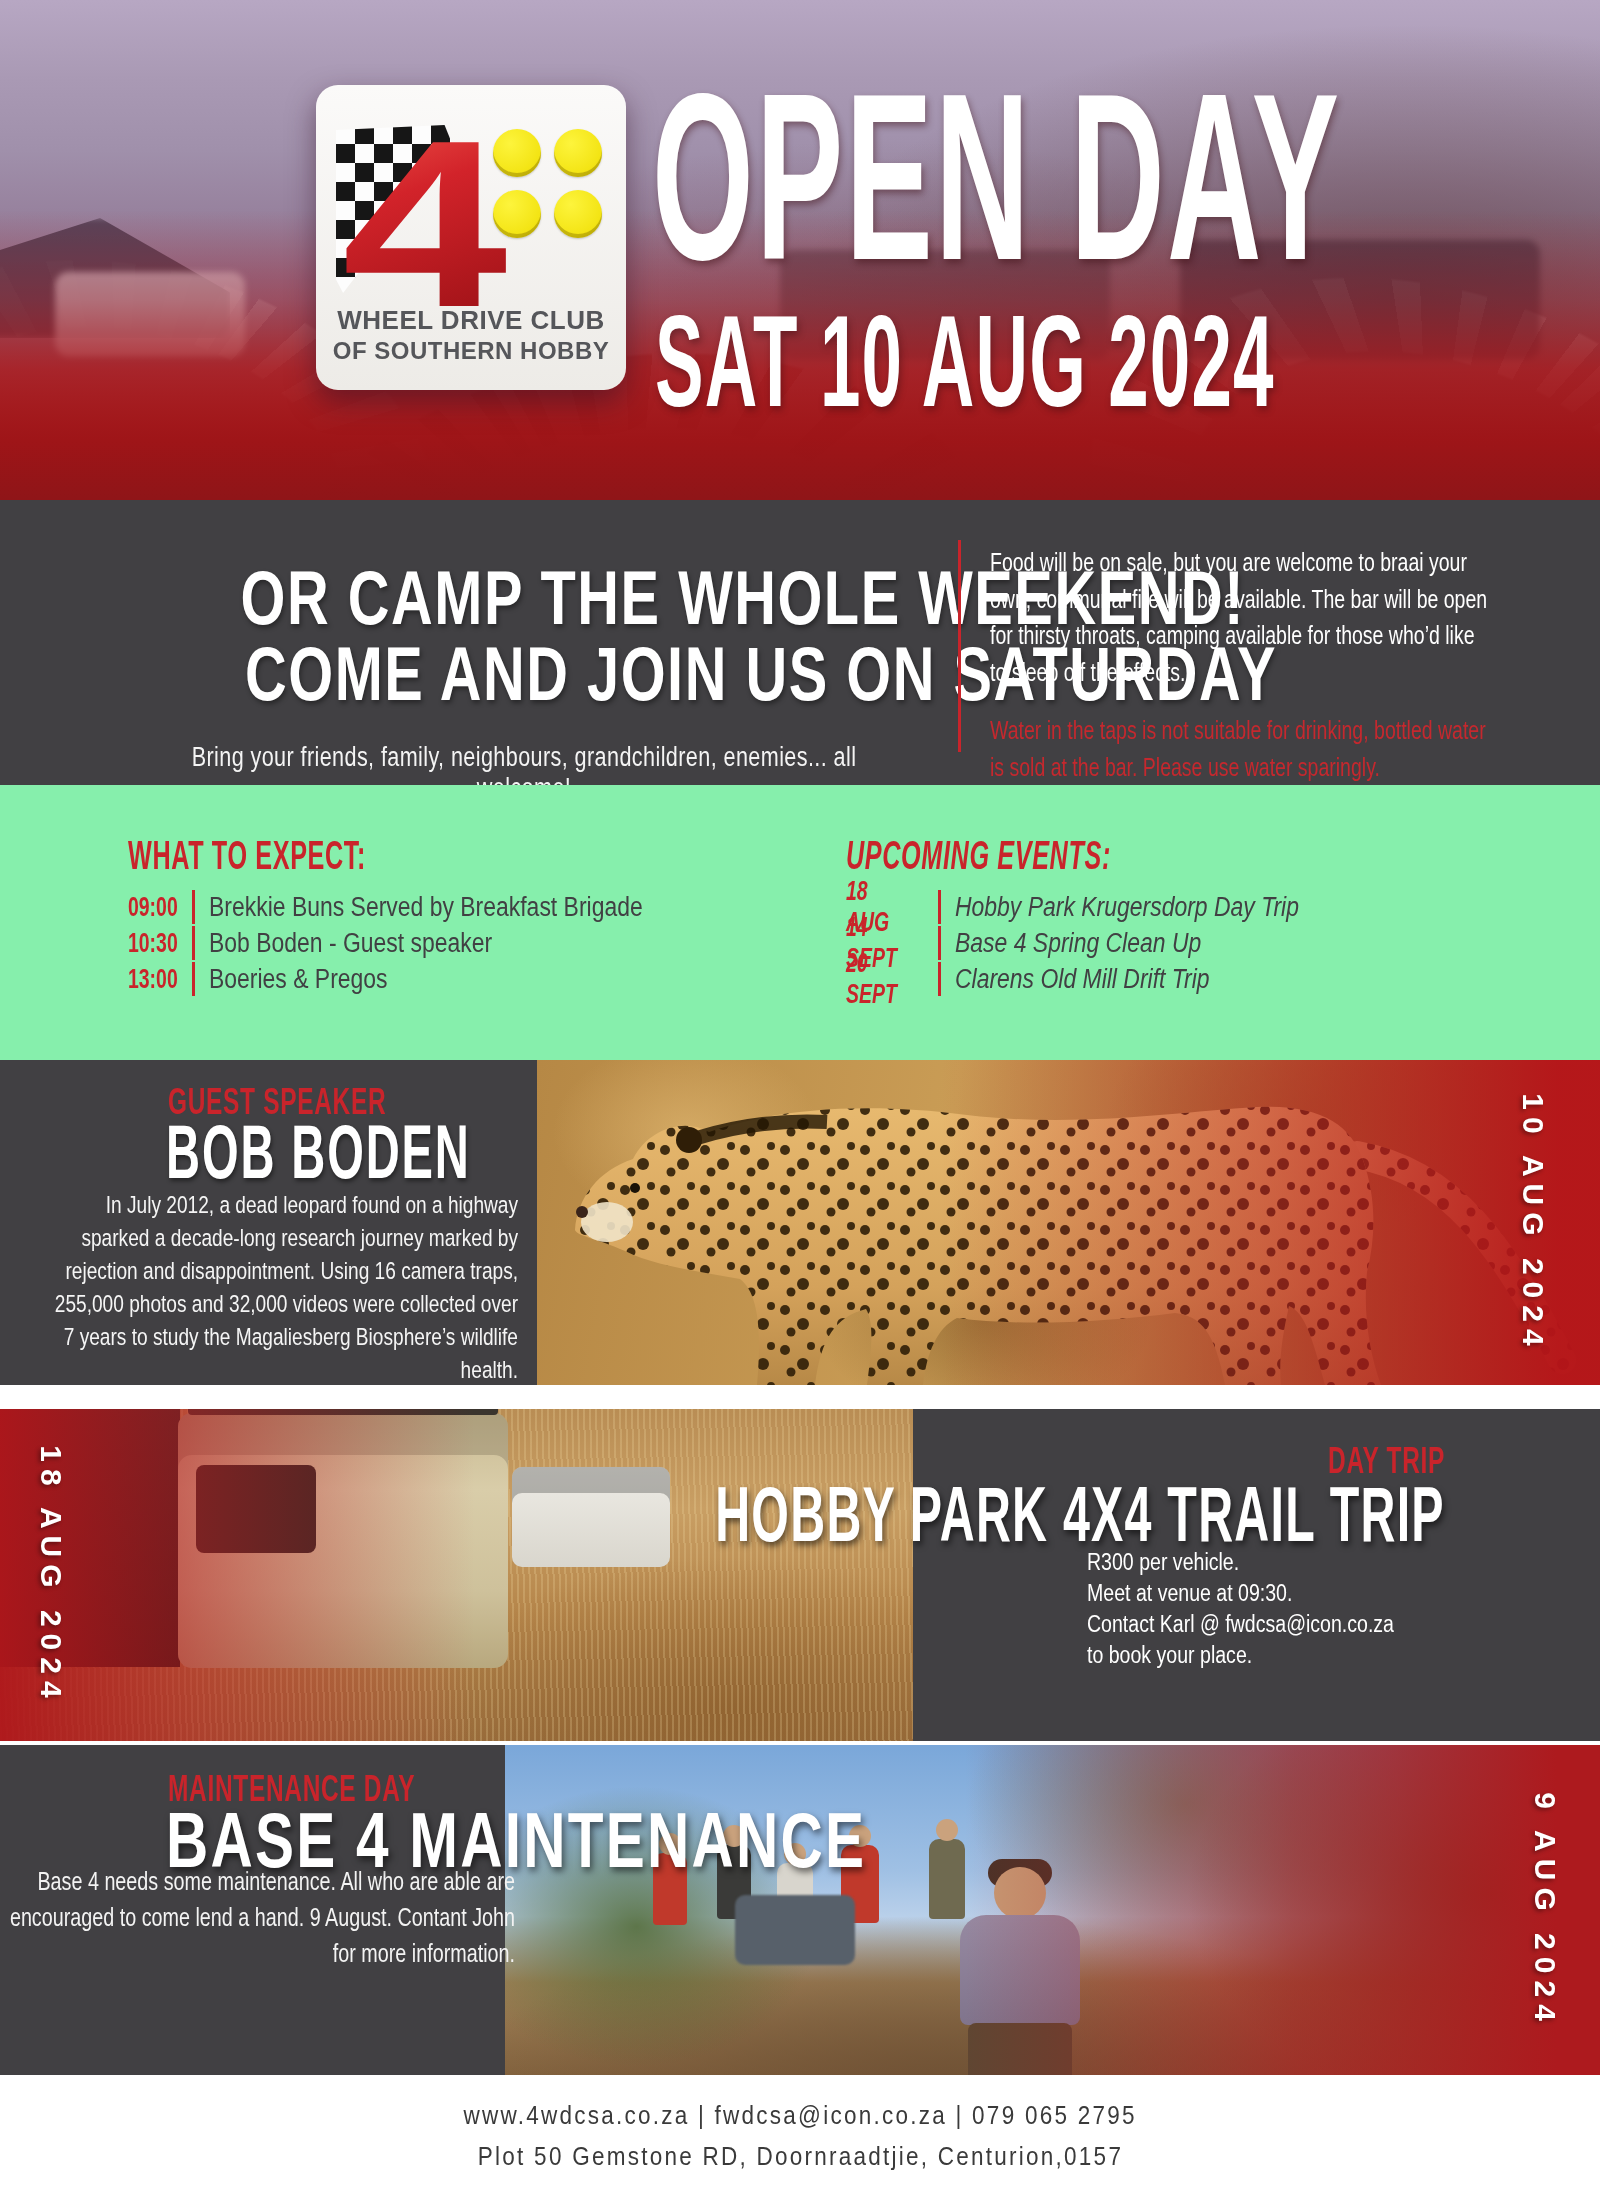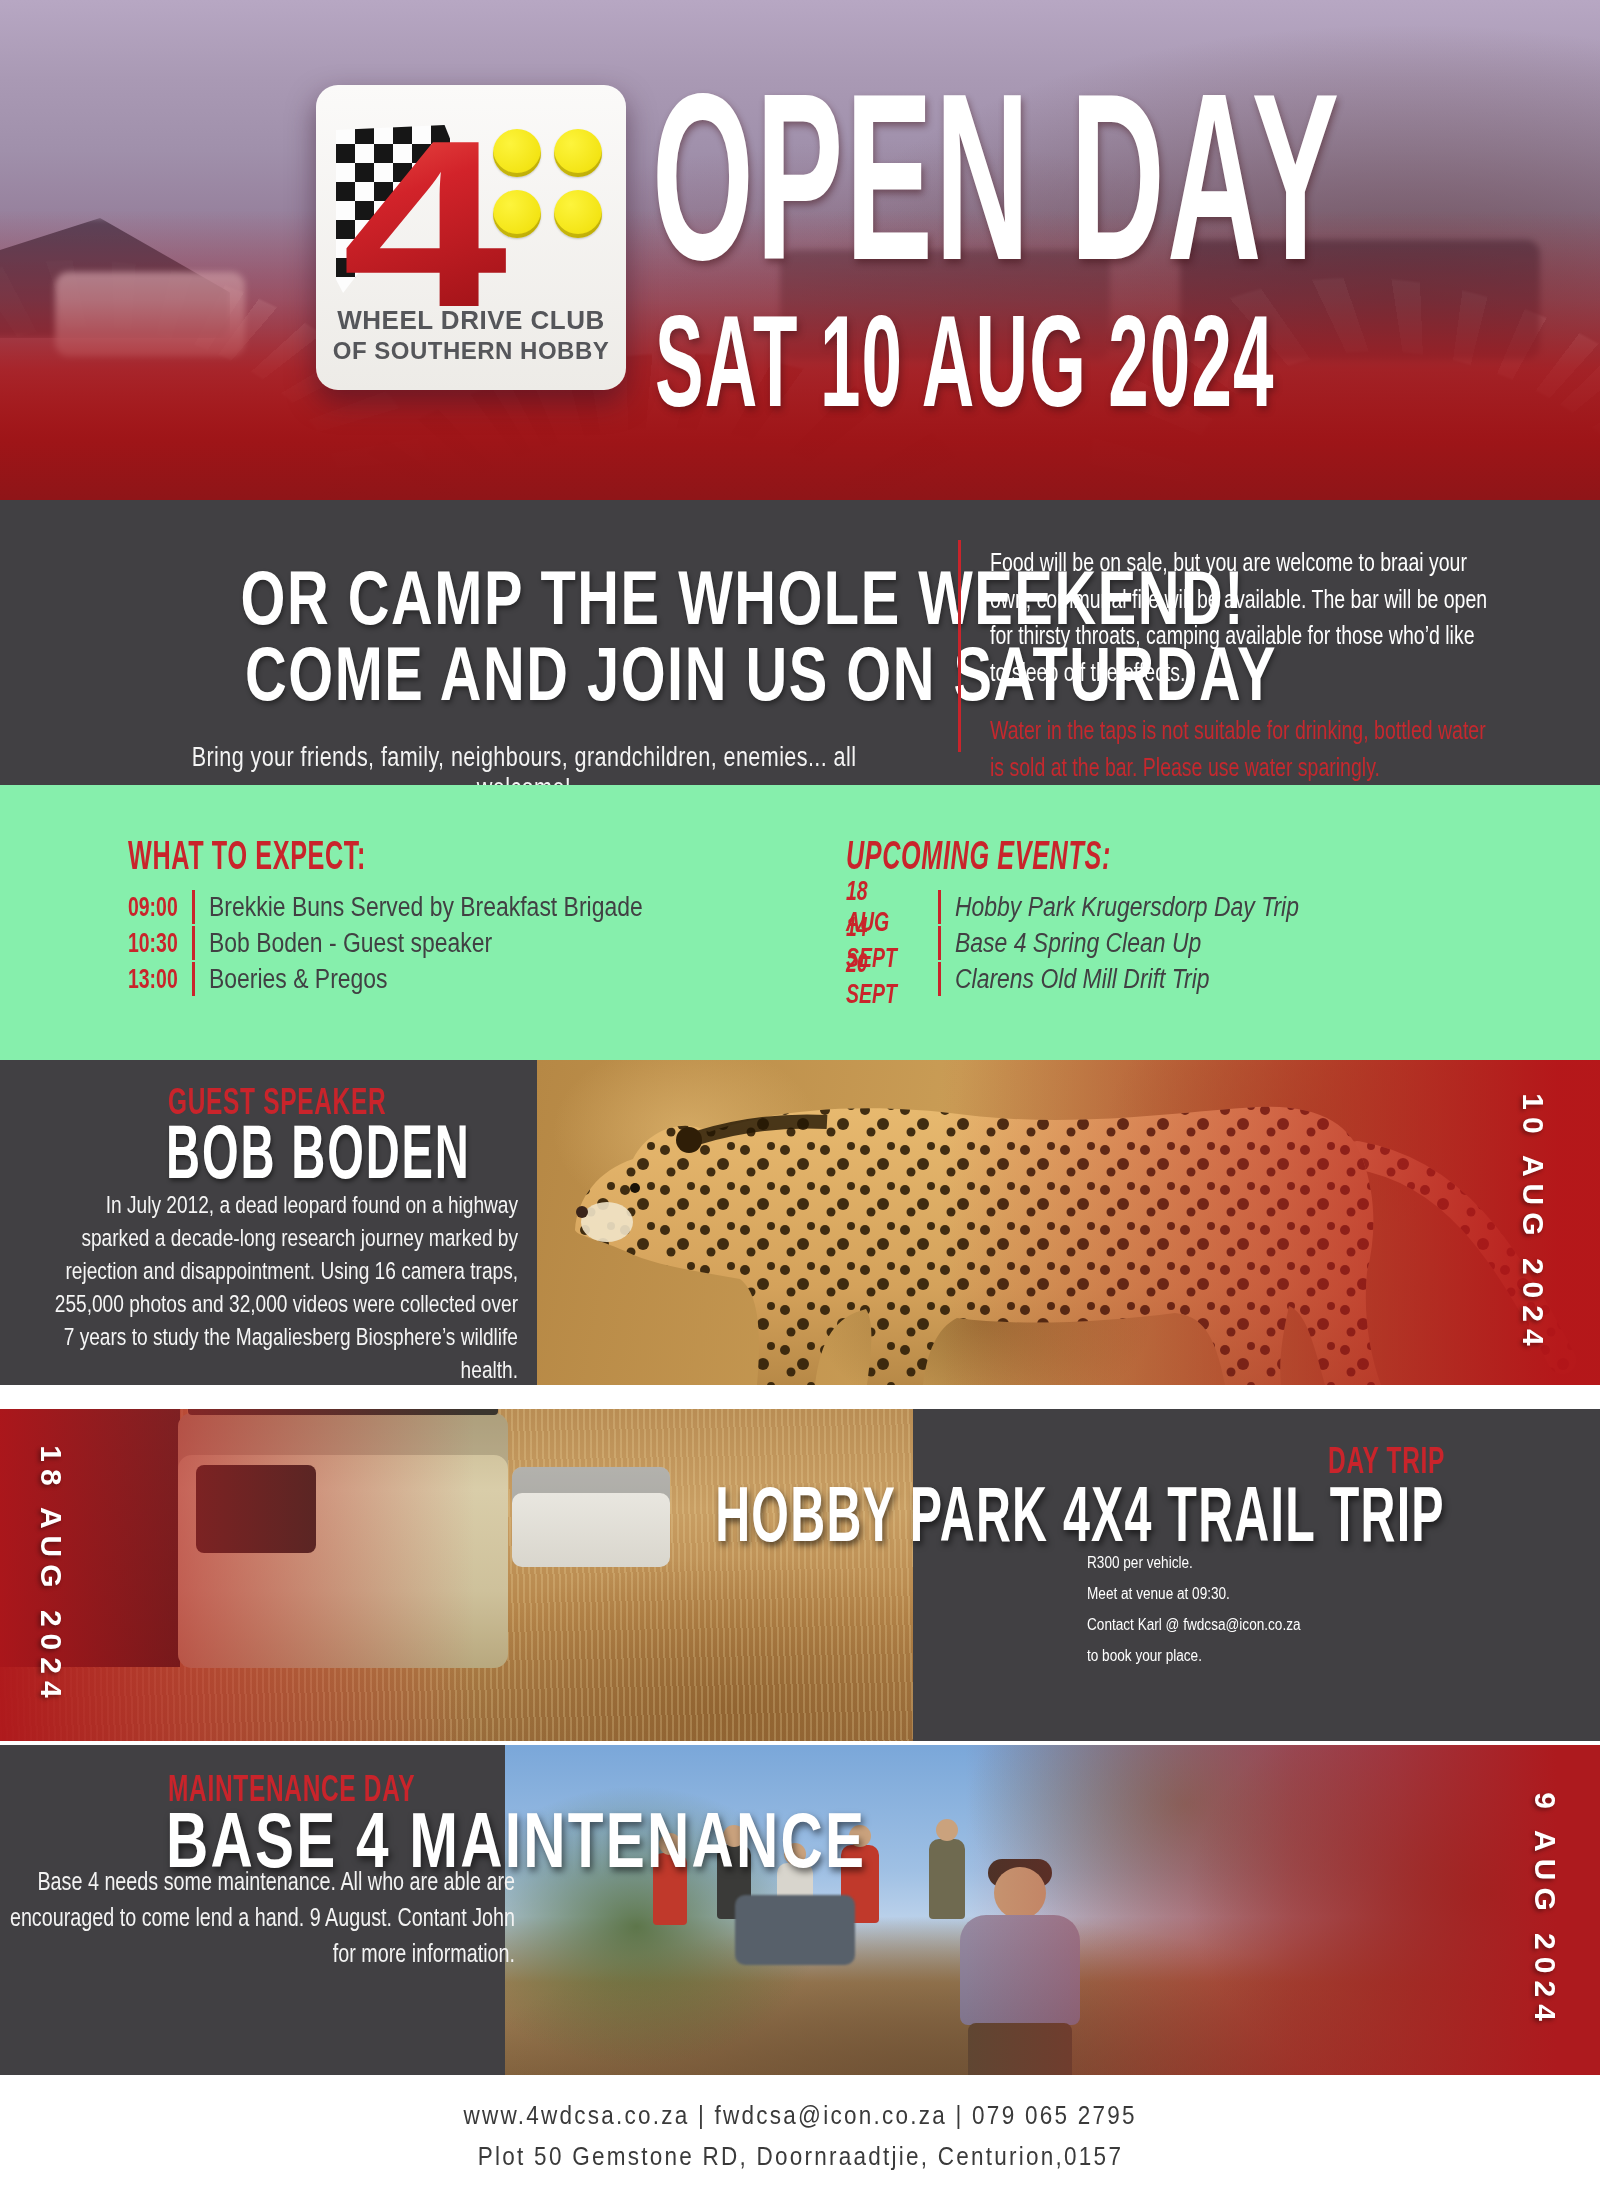--- a/index.html
+++ b/index.html
@@ -115,21 +115,21 @@
   .t-troopy .win{position:absolute;left:18px;top:52px;width:120px;height:88px;background:#2e2a25;border-radius:8px;}
   .t-troopy .rack{position:absolute;left:10px;top:-10px;right:10px;height:12px;background:#3a352e;border-radius:4px;}
   .t-bakkie{left:512px;top:58px;width:158px;height:100px;border-radius:10px;
     background:linear-gradient(180deg,#eeece6,#d9d6cd);box-shadow:inset 0 26px 0 rgba(70,70,65,.35);}
   #trail-redwash{position:absolute;left:0;top:0;width:913px;bottom:0;
     background:linear-gradient(90deg, rgba(176,22,27,.96) 0%, rgba(186,28,33,.55) 22%, transparent 52%);}
   #trail-panel{position:absolute;left:913px;right:0;top:0;bottom:0;background:#414043;}
   #trail-kicker{position:absolute;right:155px;top:34px;text-align:right;}
   #trail-title{position:absolute;right:155px;top:66px;color:#fff;text-align:right;text-shadow:3px 4px 8px rgba(0,0,0,.55);z-index:3;}
   #trail-title .sc-r{font-size:78px;letter-spacing:2px;transform:scaleX(.62);}
-  #trail-details{position:absolute;left:1087px;top:138px;font-size:16px;line-height:31px;color:#fff;}
+  #trail-details{position:absolute;left:1087px;top:138px;font-size:23px;line-height:31px;color:#fff;}
   #trail-details .dline .sc{transform:scaleX(.85);white-space:nowrap;}
   #trail-date{left:34px;top:50%;transform:translateY(-50%);}
 
   
   #maint{top:1745px;height:330px;background:#414043;}
   #maint-photo{position:absolute;left:505px;right:0;top:0;bottom:0;
     background:
       radial-gradient(420px 300px at 90% 45%, rgba(62,92,40,.9), transparent 72%),
       radial-gradient(300px 220px at 62% 18%, rgba(88,118,58,.55), transparent 72%),
       radial-gradient(260px 200px at 12% 55%, rgba(78,104,50,.85), transparent 70%),

